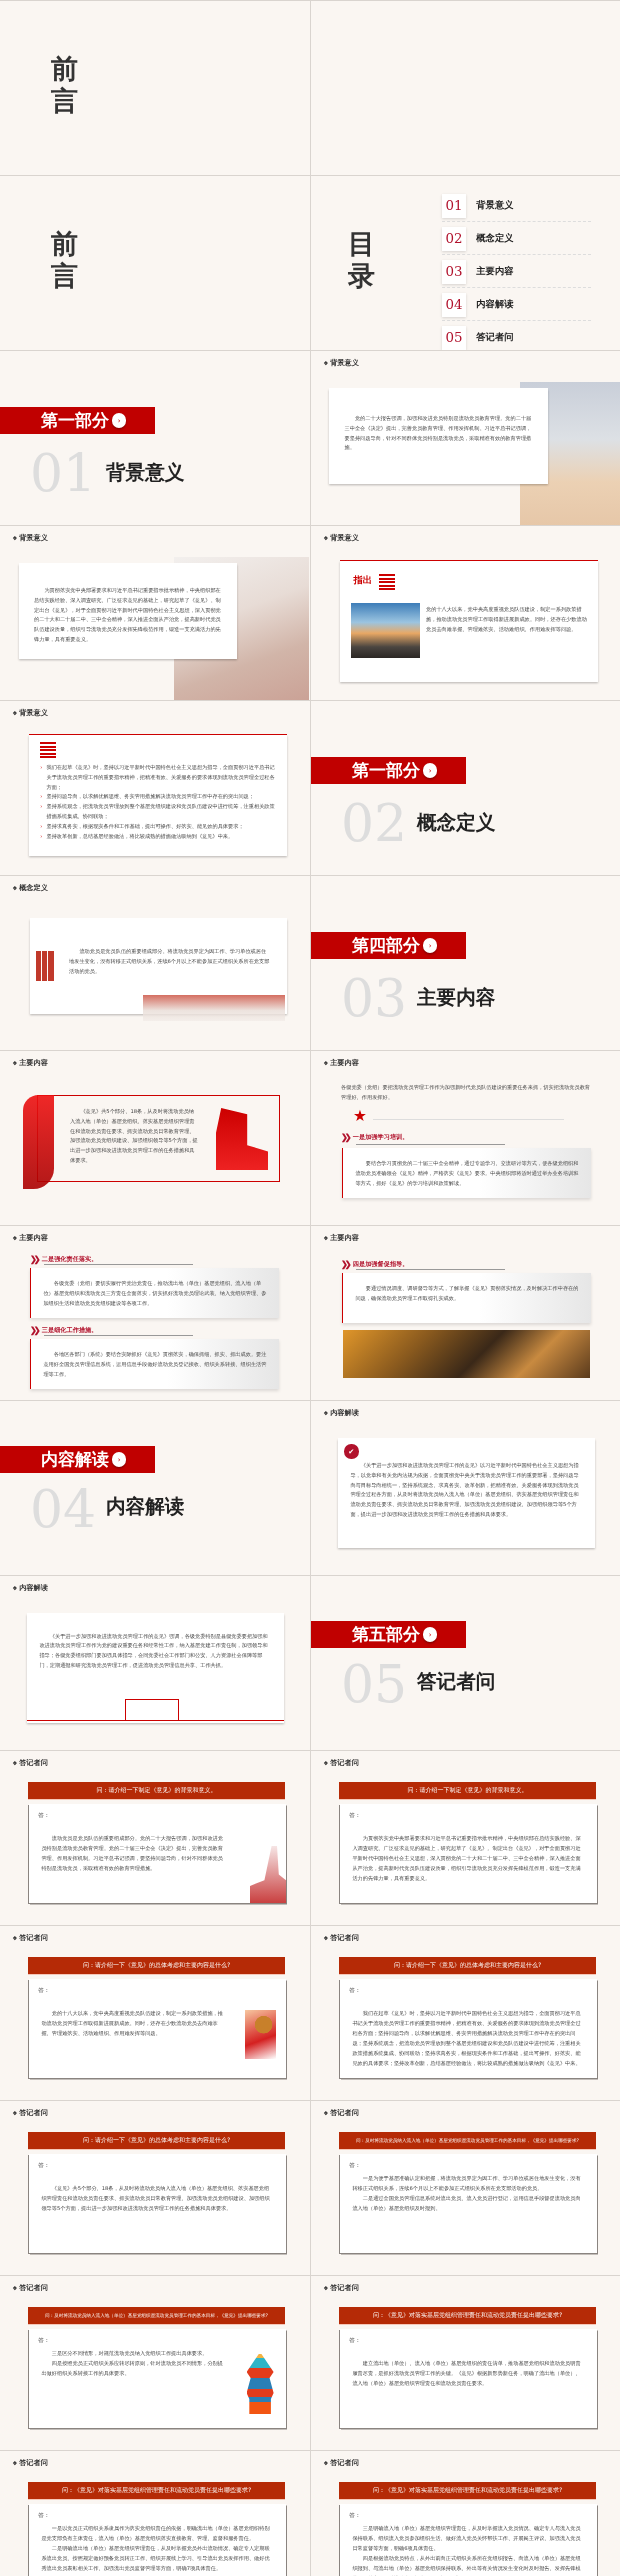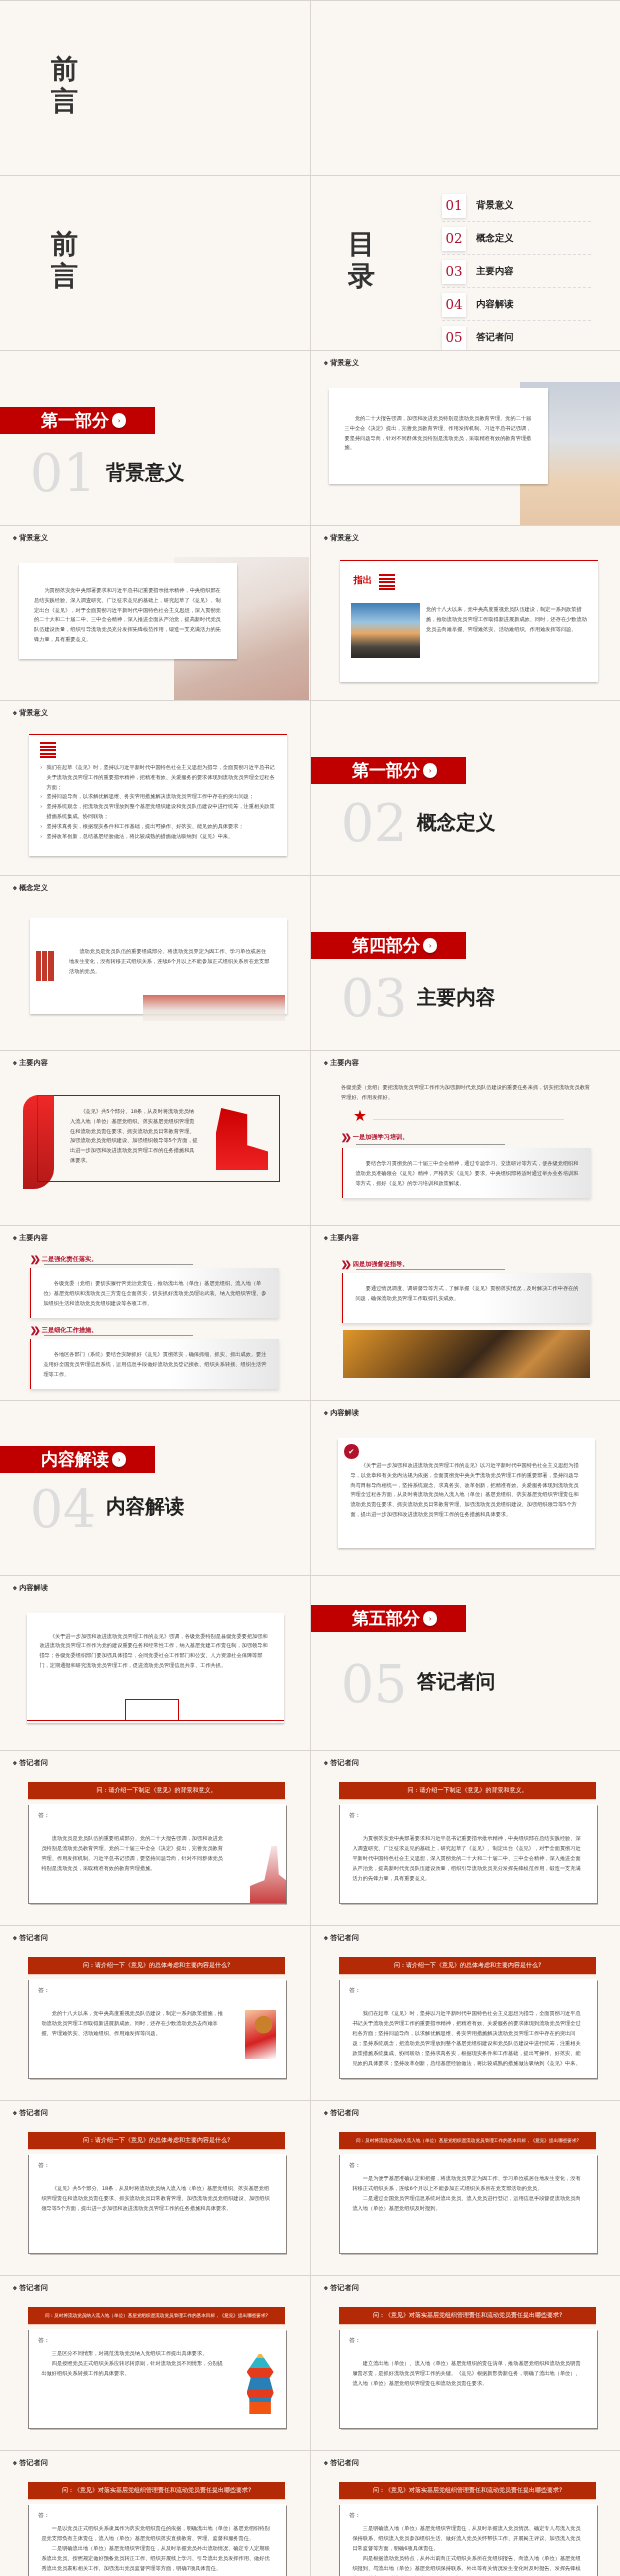--- a/index.html
+++ b/index.html
@@ -208,21 +208,21 @@
 <div class="slide">
   <div class="shead"><span class="dia">❖</span><span>内容解读</span></div>
   <div class="card" style="left:27px;top:37px;width:257px;height:110px">
     <div class="ctext" style="position:absolute;left:12.4px;top:18.5px;width:233px">《关于进一步加强和改进流动党员管理工作的意见》强调，各级党委特别是县级党委要把加强和改进流动党员管理工作作为党的建设重要任务和经常性工作，纳入基层党建工作责任制，加强领导和指导；各级党委组织部门要加强具体指导，会同党委社会工作部门和公安、人力资源社会保障等部门，定期通报和研究流动党员管理工作，促进流动党员管理信息共享、工作共抓。</div>
     <div style="position:absolute;left:0;right:0;bottom:2.1px;height:24px;border-bottom:1.5px solid #c00">
       <div style="position:absolute;left:98px;bottom:0;width:54px;height:20.6px;border:1.5px solid #c00;border-bottom:none"></div>
     </div>
   </div>
 </div>
 <div class="slide">
-  <div class="banner" style="top:29px">
+  <div class="banner" style="top:45px">
         <span class="lbl">第五部分</span>
         <span class="arrow">›</span>
       </div>
   <div class="sec-num" style="top:82px">05</div>
   <div class="sec-title" style="top:92px">答记者问</div>
 </div>
 
 <div class="slide">
       <div class="shead"><span class="dia">❖</span><span>答记者问</span></div>
       <div class="qhead" style="top:31px;font-size:6px">

